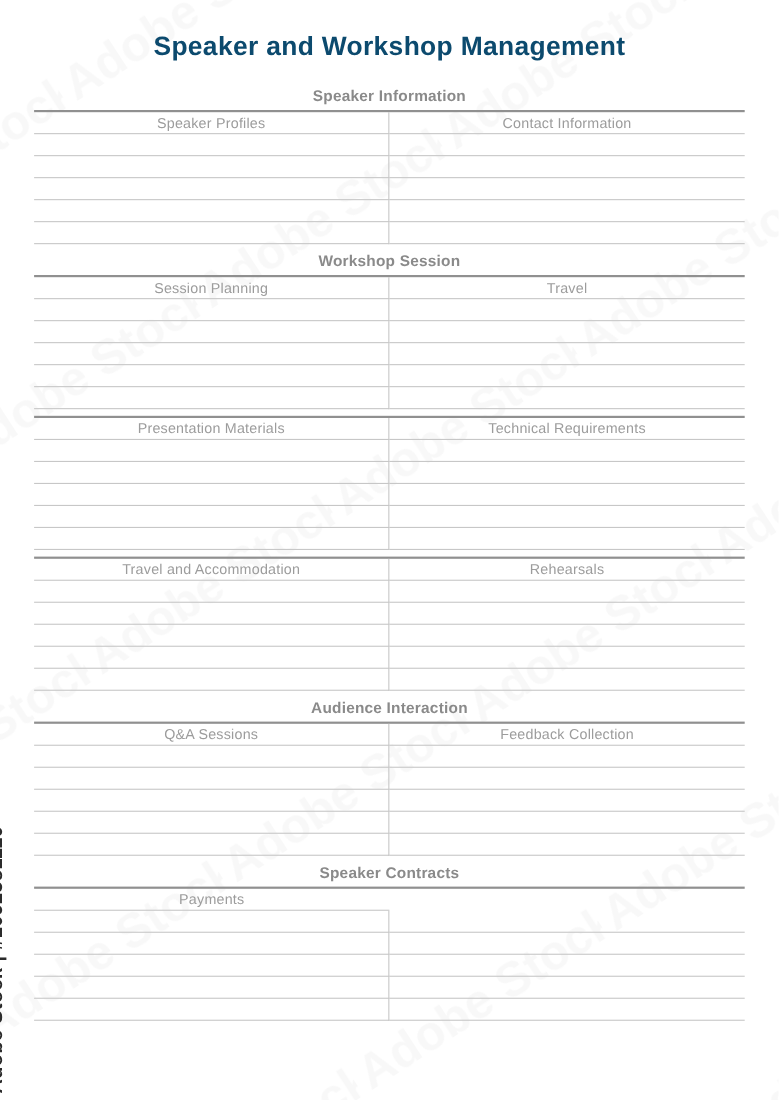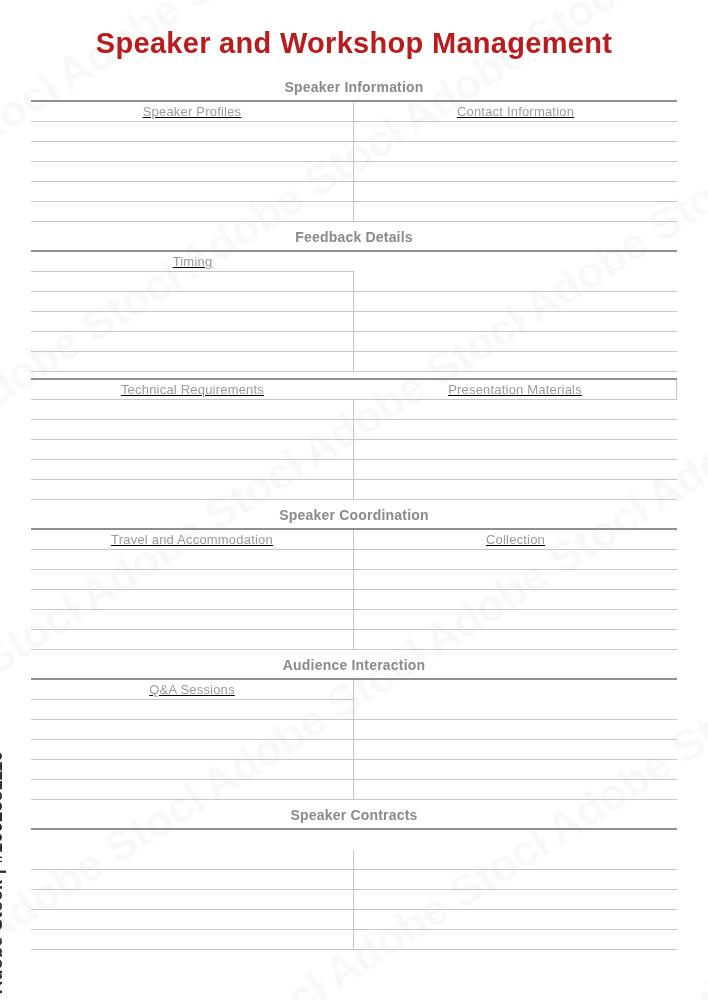--- a/index.html
+++ b/index.html
@@ -41,26 +41,26 @@
     font-weight: 700;
     letter-spacing: 0.4px;
     color: #2b2b2b;
     z-index: 3;
   }
 
   .content-layer { position: relative; z-index: 2; }
 
   .page-title {
     margin-top: 26px;
-    font-size: 29px;
+    font-size: 24px;
     line-height: 34px;
     font-weight: 700;
     letter-spacing: 0.3px;
     text-align: center;
-    color: #b91c1c;
+    color: #0c4a6e;
   }
 
   .content { margin: 0 31px; }
 
   .section { margin-top: 6px; }
   .section.first { margin-top: 18px; }
 
   .section-title {
     font-size: 14px;
     line-height: 18px;
@@ -71,21 +71,20 @@
     margin-bottom: 4px;
   }
 
   .tbl {
     border-top: 2px solid #909090;
     width: 100%;
   }
   .row {
     display: flex;
     height: 20px;
-    text-decoration: underline;
   }
   .cell {
     flex: 0 0 50%;
     border-bottom: 1px solid #c7c7c7;
     text-align: center;
     overflow: hidden;
   }
   .cell.left { border-right: 1px solid #c7c7c7; }
   .col-header {
     display: block;
@@ -145,92 +144,94 @@
               <div class="cell right"></div>
             </div>
           <div class="row">
               <div class="cell left"></div>
               <div class="cell right"></div>
             </div>
         </div>
       </div>
 
       <div class="section">
-        <h2 class="section-title">Feedback Details</h2>
-        <div class="tbl">
-          <div class="row">
-            <div class="cell right">
-              <span class="col-header">Timing</span>
-            </div>
-          </div>
-          <div class="row">
-              <div class="cell left"></div>
-              <div class="cell right"></div>
-            </div>
-          <div class="row">
-              <div class="cell left"></div>
-              <div class="cell right"></div>
-            </div>
-          <div class="row">
-              <div class="cell left"></div>
-              <div class="cell right"></div>
-            </div>
-          <div class="row">
-              <div class="cell left"></div>
-              <div class="cell right"></div>
-            </div>
-          <div class="row">
-              <div class="cell left"></div>
-              <div class="cell right"></div>
-            </div>
-        </div>
-      </div>
-
-      <div class="section">
-        <div class="tbl">
-          <div class="row">
+        <h2 class="section-title">Workshop Session</h2>
+        <div class="tbl">
+          <div class="row">
+            <div class="cell left">
+              <span class="col-header">Session Planning</span>
+            </div>
+            <div class="cell right">
+              <span class="col-header">Travel</span>
+            </div>
+          </div>
+          <div class="row">
+              <div class="cell left"></div>
+              <div class="cell right"></div>
+            </div>
+          <div class="row">
+              <div class="cell left"></div>
+              <div class="cell right"></div>
+            </div>
+          <div class="row">
+              <div class="cell left"></div>
+              <div class="cell right"></div>
+            </div>
+          <div class="row">
+              <div class="cell left"></div>
+              <div class="cell right"></div>
+            </div>
+          <div class="row">
+              <div class="cell left"></div>
+              <div class="cell right"></div>
+            </div>
+        </div>
+      </div>
+
+      <div class="section">
+        <div class="tbl">
+          <div class="row">
+            <div class="cell left">
+              <span class="col-header">Presentation Materials</span>
+            </div>
             <div class="cell right">
               <span class="col-header">Technical Requirements</span>
             </div>
-            <div class="cell left">
-              <span class="col-header">Presentation Materials</span>
-            </div>
-          </div>
-          <div class="row">
-              <div class="cell left"></div>
-              <div class="cell right"></div>
-            </div>
-          <div class="row">
-              <div class="cell left"></div>
-              <div class="cell right"></div>
-            </div>
-          <div class="row">
-              <div class="cell left"></div>
-              <div class="cell right"></div>
-            </div>
-          <div class="row">
-              <div class="cell left"></div>
-              <div class="cell right"></div>
-            </div>
-          <div class="row">
-              <div class="cell left"></div>
-              <div class="cell right"></div>
-            </div>
-        </div>
-      </div>
-
-      <div class="section">
-        <h2 class="section-title">Speaker Coordination</h2>
+          </div>
+          <div class="row">
+              <div class="cell left"></div>
+              <div class="cell right"></div>
+            </div>
+          <div class="row">
+              <div class="cell left"></div>
+              <div class="cell right"></div>
+            </div>
+          <div class="row">
+              <div class="cell left"></div>
+              <div class="cell right"></div>
+            </div>
+          <div class="row">
+              <div class="cell left"></div>
+              <div class="cell right"></div>
+            </div>
+          <div class="row">
+              <div class="cell left"></div>
+              <div class="cell right"></div>
+            </div>
+        </div>
+      </div>
+
+      <div class="section">
         <div class="tbl">
           <div class="row">
             <div class="cell left">
               <span class="col-header">Travel and Accommodation</span>
             </div>
             <div class="cell right">
-              <span class="col-header">Collection</span>
+              <span class="col-header">Rehearsals</span>
             </div>
           </div>
           <div class="row">
               <div class="cell left"></div>
               <div class="cell right"></div>
             </div>
           <div class="row">
               <div class="cell left"></div>
               <div class="cell right"></div>
             </div>
@@ -249,20 +250,23 @@
         </div>
       </div>
 
       <div class="section">
         <h2 class="section-title">Audience Interaction</h2>
         <div class="tbl">
           <div class="row">
             <div class="cell left">
               <span class="col-header">Q&amp;A Sessions</span>
             </div>
+            <div class="cell right">
+              <span class="col-header">Feedback Collection</span>
+            </div>
           </div>
           <div class="row">
               <div class="cell left"></div>
               <div class="cell right"></div>
             </div>
           <div class="row">
               <div class="cell left"></div>
               <div class="cell right"></div>
             </div>
           <div class="row">
@@ -277,20 +281,23 @@
               <div class="cell left"></div>
               <div class="cell right"></div>
             </div>
         </div>
       </div>
 
       <div class="section">
         <h2 class="section-title">Speaker Contracts</h2>
         <div class="tbl">
           <div class="row">
+            <div class="cell right">
+              <span class="col-header">Payments</span>
+            </div>
           </div>
           <div class="row">
               <div class="cell left"></div>
               <div class="cell right"></div>
             </div>
           <div class="row">
               <div class="cell left"></div>
               <div class="cell right"></div>
             </div>
           <div class="row">

